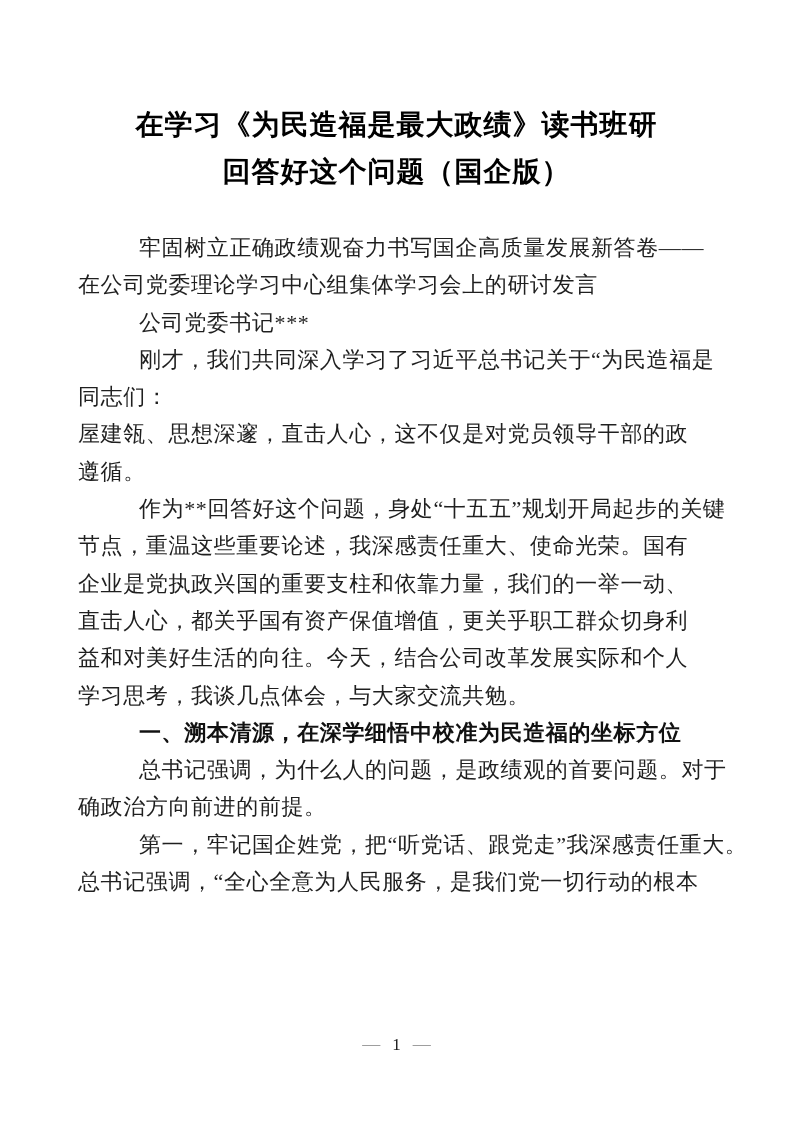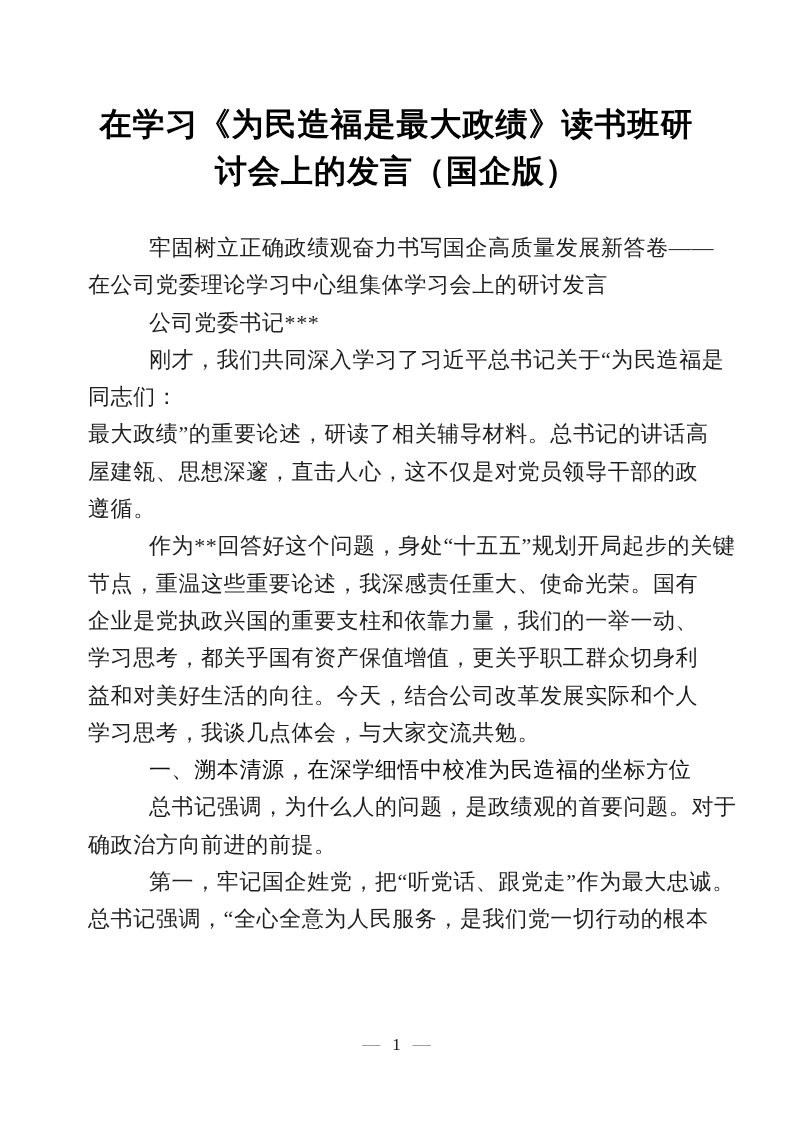--- a/index.html
+++ b/index.html
@@ -14,41 +14,41 @@
   }
   .doc-title {
     position: absolute;
     top: 101px;
     left: 0;
     width: 793px;
     text-align: center;
     font-family: "Liberation Sans", sans-serif;
     font-weight: bold;
     color: #000000;
-    font-size: 32px;
+    font-size: 28px;
     line-height: 47px;
     letter-spacing: 1px;
   }
   .doc-body {
     position: absolute;
     top: 229px;
-    left: 88px;
+    left: 78px;
     width: 648px;
     font-size: 22px;
     line-height: 37.3px;
     letter-spacing: 0.6px;
   }
   .line {
     height: 37.3px;
     white-space: nowrap;
   }
   .line.indent { text-indent: 61px; }
   .line.bold {
     font-family: "Liberation Sans", sans-serif;
-    font-weight: normal;
+    font-weight: bold;
     color: #111111;
   }
   .page-footer {
     position: absolute;
     top: 1033px;
     left: 0;
     width: 793px;
     text-align: center;
     font-size: 18px;
     line-height: 22px;
@@ -57,42 +57,41 @@
   .page-footer .dash { color: #9a9a9a; }
   .page-footer .num { padding: 0 12px; font-size: 17px; color: #1a1a1a; }
 </style>
 </head>
 <body>
 
 <div class="page">
 
   <div class="doc-title">
       <div class="title-line">在学习《为民造福是最大政绩》读书班研</div>
-      <div class="title-line">讨会上的发言（国企版）</div>
+      <div class="title-line">回答好这个问题（国企版）</div>
     </div>
 
   <div class="doc-body">
       <div class="line indent">牢固树立正确政绩观奋力书写国企高质量发展新答卷——</div>
       <div class="line">在公司党委理论学习中心组集体学习会上的研讨发言</div>
       <div class="line indent">公司党委书记***</div>
       <div class="line indent">刚才，我们共同深入学习了习近平总书记关于“为民造福是</div>
       <div class="line">同志们：</div>
-      <div class="line">最大政绩”的重要论述，研读了相关辅导材料。总书记的讲话高</div>
       <div class="line">屋建瓴、思想深邃，直击人心，这不仅是对党员领导干部的政</div>
       <div class="line">遵循。</div>
       <div class="line indent">作为**回答好这个问题，身处“十五五”规划开局起步的关键</div>
       <div class="line">节点，重温这些重要论述，我深感责任重大、使命光荣。国有</div>
       <div class="line">企业是党执政兴国的重要支柱和依靠力量，我们的一举一动、</div>
-      <div class="line">学习思考，都关乎国有资产保值增值，更关乎职工群众切身利</div>
+      <div class="line">直击人心，都关乎国有资产保值增值，更关乎职工群众切身利</div>
       <div class="line">益和对美好生活的向往。今天，结合公司改革发展实际和个人</div>
       <div class="line">学习思考，我谈几点体会，与大家交流共勉。</div>
       <div class="line indent bold">一、溯本清源，在深学细悟中校准为民造福的坐标方位</div>
       <div class="line indent">总书记强调，为什么人的问题，是政绩观的首要问题。对于</div>
       <div class="line">确政治方向前进的前提。</div>
-      <div class="line indent">第一，牢记国企姓党，把“听党话、跟党走”作为最大忠诚。</div>
+      <div class="line indent">第一，牢记国企姓党，把“听党话、跟党走”我深感责任重大。</div>
       <div class="line">总书记强调，“全心全意为人民服务，是我们党一切行动的根本</div>
     </div>
 
   <div class="page-footer">
     <span class="dash">—</span><span class="num">1</span><span class="dash">—</span>
   </div>
 
 </div>
 
 </body></html>

